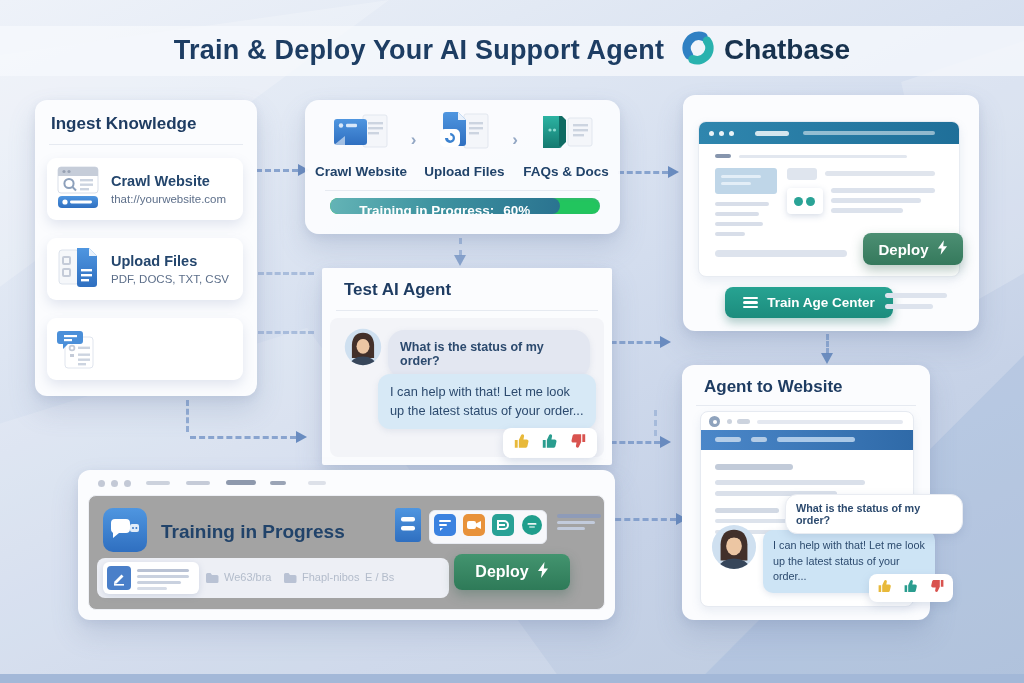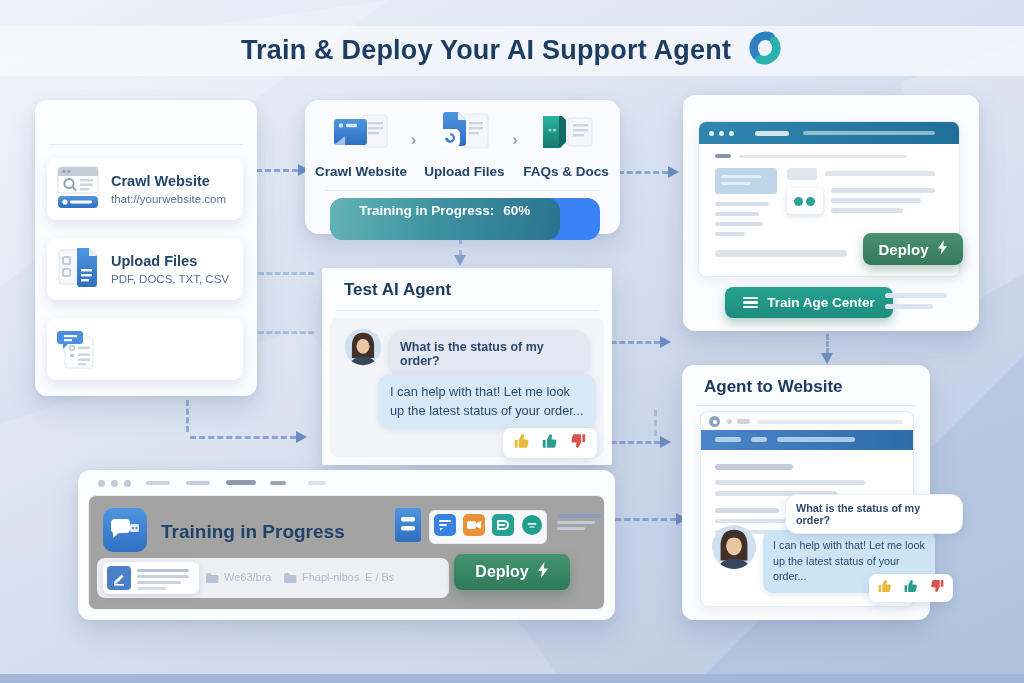--- a/index.html
+++ b/index.html
@@ -29,21 +29,21 @@
   
   .ingest-card{position:absolute;left:12px;width:196px;height:62px;background:#fff;border-radius:9px;
     box-shadow:0 5px 12px rgba(110,130,170,.18);display:flex;align-items:center;gap:10px;padding:0 8px;box-sizing:border-box;}
   .ingest-card .t1{font-size:14.5px;font-weight:bold;color:#24466d;}
   .ingest-card .t2{font-size:11.5px;color:#5d6f8a;margin-top:4px;}
   
   .steps{position:absolute;left:10px;top:10px;width:295px;display:flex;align-items:flex-start;justify-content:center;}
   .step{width:92px;text-align:center;}
   .step .lbl{font-size:13.5px;font-weight:bold;color:#21436a;margin-top:4px;white-space:nowrap;}
   .chev{width:14px;font-size:17px;font-weight:bold;color:#93a7c4;margin-top:20px;text-align:center;}
-  .progress-track{position:absolute;left:25px;top:98px;width:270px;height:42px;background:#3b82f6;border-radius:13px;
+  .progress-track{position:absolute;left:25px;top:98px;width:270px;height:16px;background:#22c55e;border-radius:13px;
     box-shadow:inset 0 1px 3px rgba(120,140,175,.25);overflow:hidden;}
   .progress-fill{width:85%;height:100%;border-radius:13px;
     background:linear-gradient(100deg,#64b4b6 0%,#3e93a0 45%,#2a7390 100%);
     color:#fff;font-size:13.5px;font-weight:bold;text-align:center;line-height:26px;}
   
   .bubble{position:absolute;box-sizing:border-box;color:#2c4a6e;}
   .fb-card{position:absolute;background:#fff;border-radius:8px;box-shadow:0 4px 10px rgba(110,130,170,.22);
     display:flex;align-items:center;justify-content:center;gap:10px;}
   
   .dot{position:absolute;border-radius:50%;}
@@ -95,37 +95,39 @@
   <div id="header-band"></div>
   <div id="header">
     <span id="page-title">Train &amp; Deploy Your AI Support Agent</span>
     <span id="brand">
       <span>
         <svg width="36" height="36" viewBox="0 0 40 40">
           <path d="M10 28 A13.5 13.5 0 0 1 26 7.5" stroke="#2f80c3" stroke-width="9.5" fill="none" stroke-linecap="round"></path>
           <path d="M30 12 A13.5 13.5 0 0 1 14 32.5" stroke="#29b2ae" stroke-width="9.5" fill="none" stroke-linecap="round"></path>
         </svg>
       </span>
+      <span id="brand-name">Chatbase</span>
     </span>
   </div>
 
   <div class="dash-h head" style="left:256px;top:169px;width:42px;"></div>
   <div class="dash-h" style="left:258px;top:272px;width:56px;opacity:.6;"></div>
   <div class="dash-h" style="left:258px;top:331px;width:56px;opacity:.6;"></div>
   <div class="dash-v" style="left:186px;top:400px;height:32px;"></div>
   <div class="dash-h head" style="left:190px;top:436px;width:106px;"></div>
   <div class="dash-v head" style="left:459px;top:238px;height:18px;opacity:.75;"></div>
   <div class="dash-h head" style="left:618px;top:171px;width:50px;"></div>
   <div class="dash-h head" style="left:602px;top:341px;width:58px;"></div>
   <div class="dash-v" style="left:654px;top:410px;height:26px;opacity:.6;"></div>
   <div class="dash-h head" style="left:602px;top:441px;width:58px;"></div>
   <div class="dash-v head" style="left:826px;top:334px;height:20px;"></div>
   <div class="dash-h head" style="left:606px;top:518px;width:70px;"></div>
 
   <div class="panel" style="left:35px;top:100px;width:222px;height:296px;">
+    <div class="panel-title abs" style="left:16px;top:14px;">Ingest Knowledge</div>
     <div class="divider" style="top:44px;"></div>
 
     <div class="ingest-card" style="top:58px;">
       <span>
         <svg width="46" height="46" viewBox="0 0 46 46">
           <rect x="3" y="3" width="40" height="26" rx="3" fill="#fff" stroke="#d9dfe9"></rect>
           <path d="M3 6 a3 3 0 0 1 3-3 h34 a3 3 0 0 1 3 3 v6 H3 z" fill="#c6cdd9"></path>
           <circle cx="9" cy="7.5" r="1.6" fill="#97a1b3"></circle>
             <circle cx="14" cy="7.5" r="1.6" fill="#97a1b3"></circle>
           <circle cx="14" cy="19.5" r="4.6" fill="none" stroke="#8da0bb" stroke-width="2"></circle>

